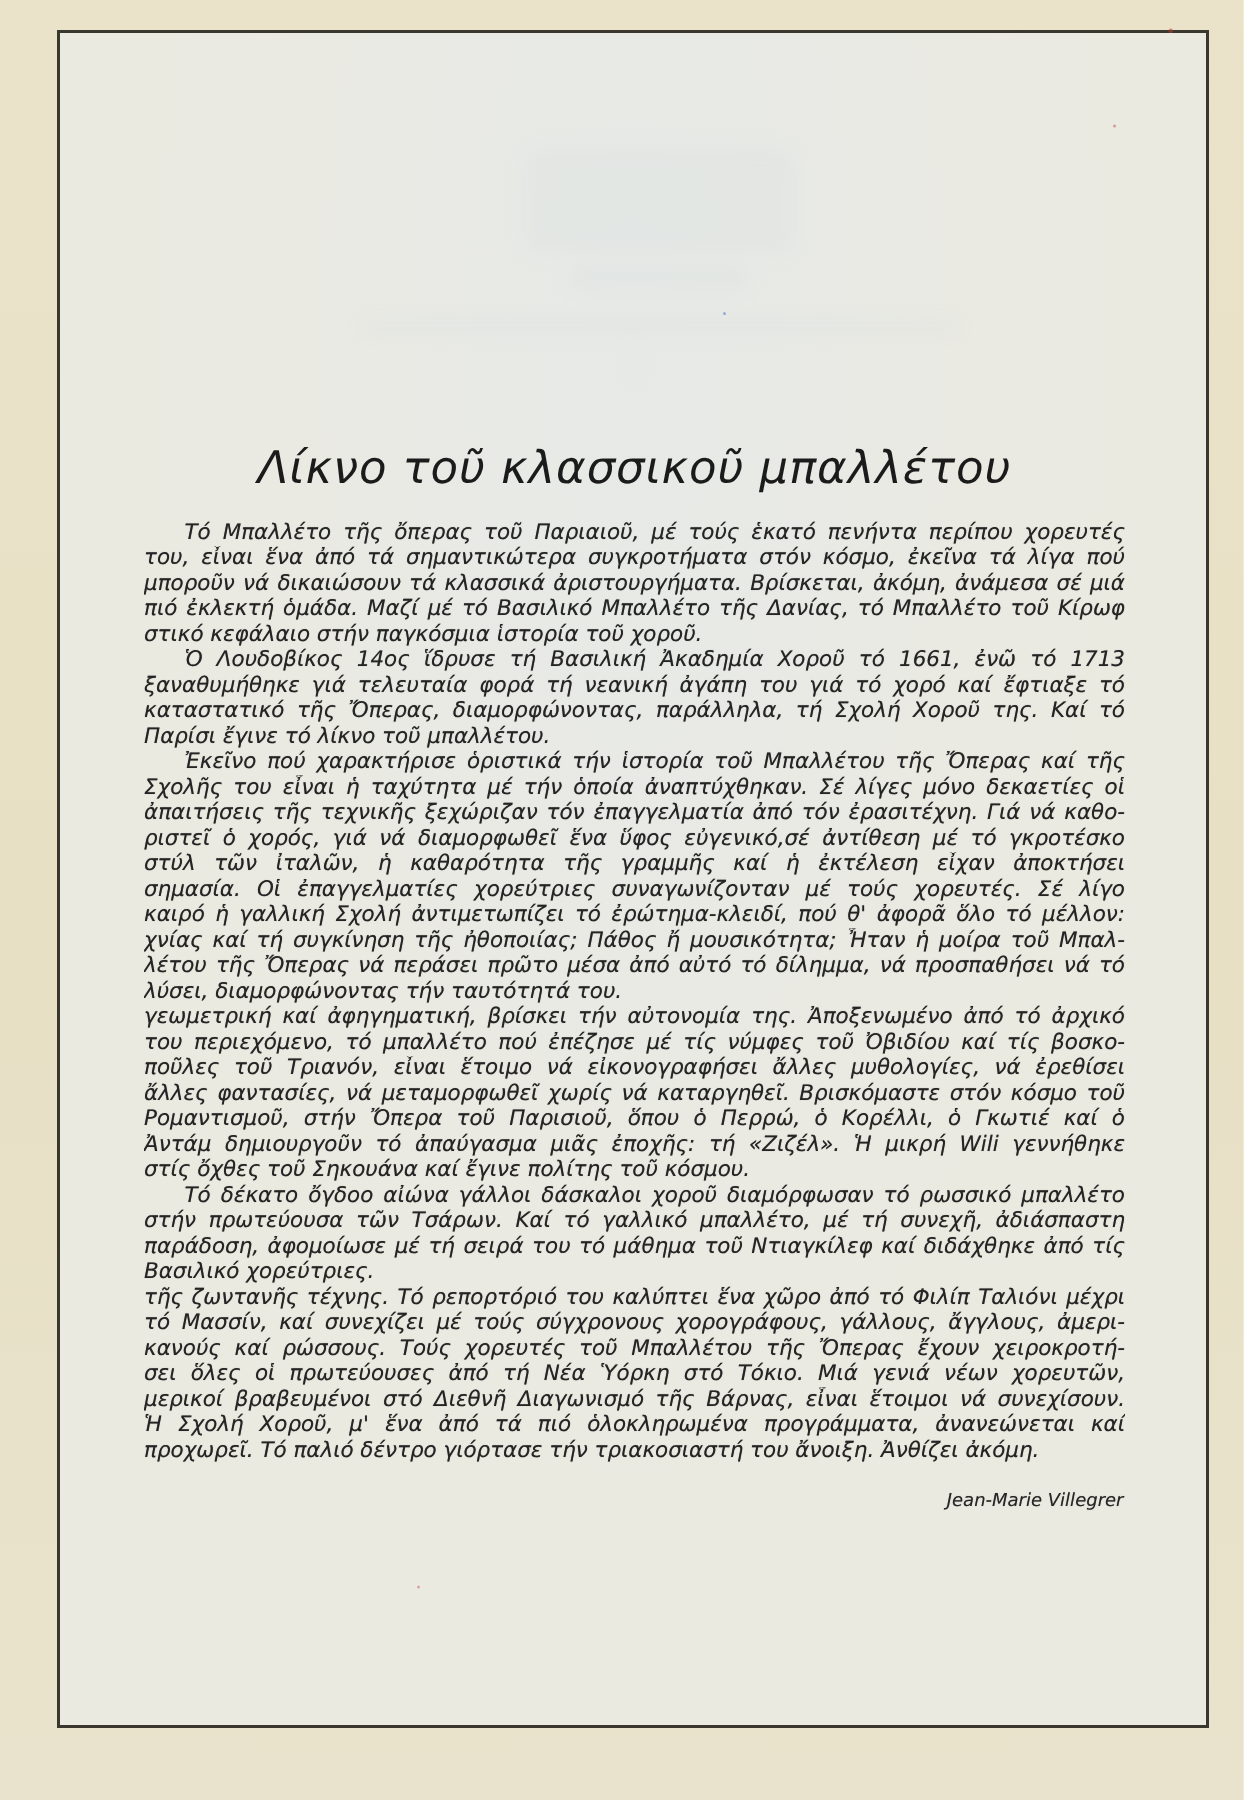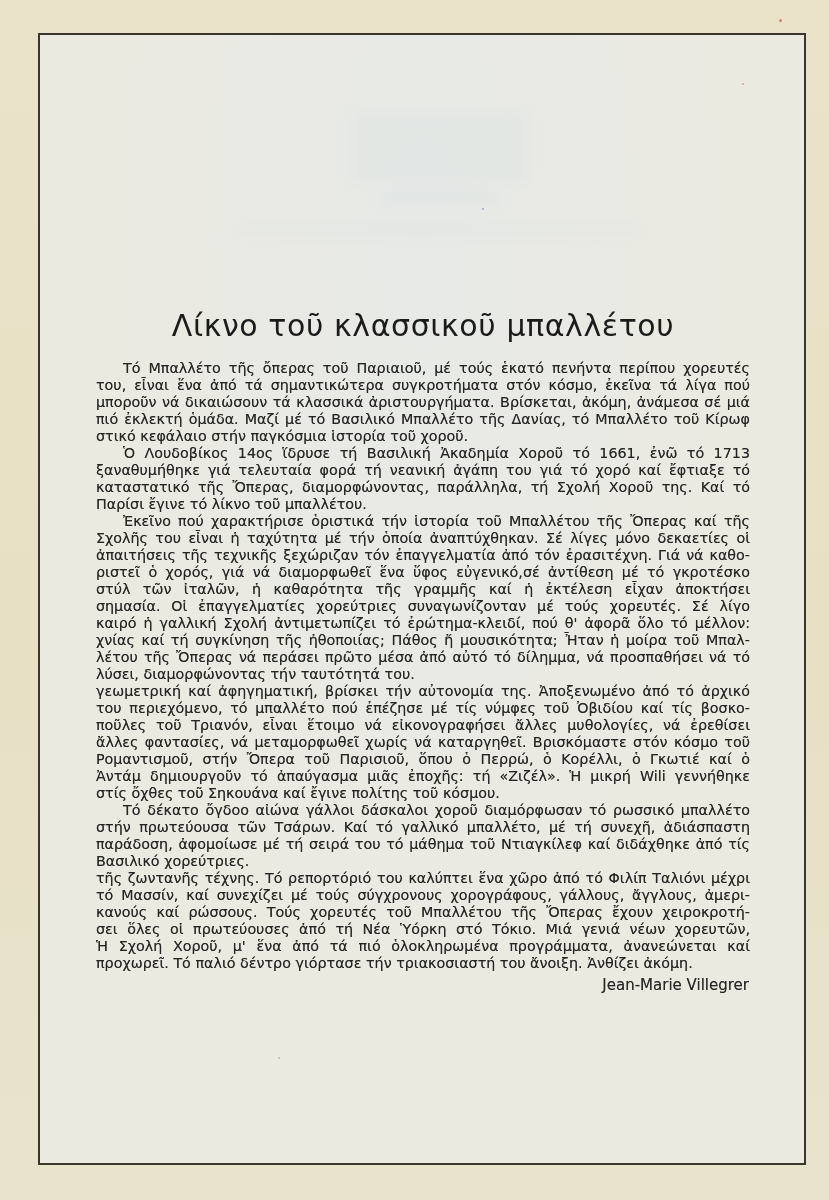--- a/index.html
+++ b/index.html
@@ -12,28 +12,29 @@
     height: 1200px;
     position: relative;
     overflow: hidden;
     font-family: "DejaVu Sans", sans-serif;
     background: linear-gradient(180deg, #eae3c9 0%, #e7e0c5 55%, #e9e3cd 100%);
   }
   
   .page {
     position: absolute;
     left: 38px;
-    top: 33px;
+    top: 20px;
     width: 768px;
     height: 1132px;
     box-sizing: border-box;
     border: 2px solid #3a372e;
     background:
       radial-gradient(ellipse at 50% 18%, rgba(226,233,238,0.45), rgba(0,0,0,0) 60%),
       #ebeae1;
+    font-style: italic;
   }
   
   .ghost {
     position: absolute;
     left: 240px;
     top: 62px;
     width: 330px;
     height: 150px;
     filter: blur(6px);
     opacity: 0.5;
@@ -74,23 +75,23 @@
     overflow: hidden;
     text-align: justify;
     text-align-last: justify;
     text-justify: inter-word;
     text-shadow: 0 0 0.5px rgba(38,38,38,0.55);
     white-space: normal;
   }
   .line.first { text-indent: 27px; }
   .line.last  { text-align-last: left; }
   .signature {
-    margin-top: 5px;
+    margin-top: 16px;
     padding-right: 1px;
-    font-size: 15px;
+    font-size: 12px;
     line-height: 17px;
     text-align: right;
     color: #262626;
     text-shadow: 0 0 0.5px rgba(38,38,38,0.5);
   }
 </style>
 </head>
 <body>
 
 <div class="page">
@@ -143,20 +144,21 @@
           <div class="line first">Τό δέκατο ὄγδοο αἰώνα γάλλοι δάσκαλοι χοροῦ διαμόρφωσαν τό ρωσσικό μπαλλέτο</div>
           <div class="line">στήν πρωτεύουσα τῶν Τσάρων. Καί τό γαλλικό μπαλλέτο, μέ τή συνεχῆ, ἀδιάσπαστη</div>
           <div class="line">παράδοση, ἀφομοίωσε μέ τή σειρά του τό μάθημα τοῦ Ντιαγκίλεφ καί διδάχθηκε ἀπό τίς</div>
           <div class="line last">Βασιλικό χορεύτριες.</div>
         </div>
         <div class="para">
           <div class="line">τῆς ζωντανῆς τέχνης. Τό ρεπορτόριό του καλύπτει ἕνα χῶρο ἀπό τό Φιλίπ Ταλιόνι μέχρι</div>
           <div class="line">τό Μασσίν, καί συνεχίζει μέ τούς σύγχρονους χορογράφους, γάλλους, ἄγγλους, ἀμερι-</div>
           <div class="line">κανούς καί ρώσσους. Τούς χορευτές τοῦ Μπαλλέτου τῆς Ὄπερας ἔχουν χειροκροτή-</div>
           <div class="line">σει ὅλες οἱ πρωτεύουσες ἀπό τή Νέα Ὑόρκη στό Τόκιο. Μιά γενιά νέων χορευτῶν,</div>
+          <div class="line">μερικοί βραβευμένοι στό Διεθνῆ Διαγωνισμό τῆς Βάρνας, εἶναι ἕτοιμοι νά συνεχίσουν.</div>
           <div class="line">Ἡ Σχολή Χοροῦ, μ' ἕνα ἀπό τά πιό ὁλοκληρωμένα προγράμματα, ἀνανεώνεται καί</div>
           <div class="line last">προχωρεῖ. Τό παλιό δέντρο γιόρτασε τήν τριακοσιαστή του ἄνοιξη. Ἀνθίζει ἀκόμη.</div>
         </div>
       </div>
 
     <div class="signature">Jean-Marie Villegrer</div>
   </div>
 </div>
 
 <div class="speck" style="left:779px; top:19px;  width:3px; height:3px; background:rgba(190,60,50,0.55);"></div>

